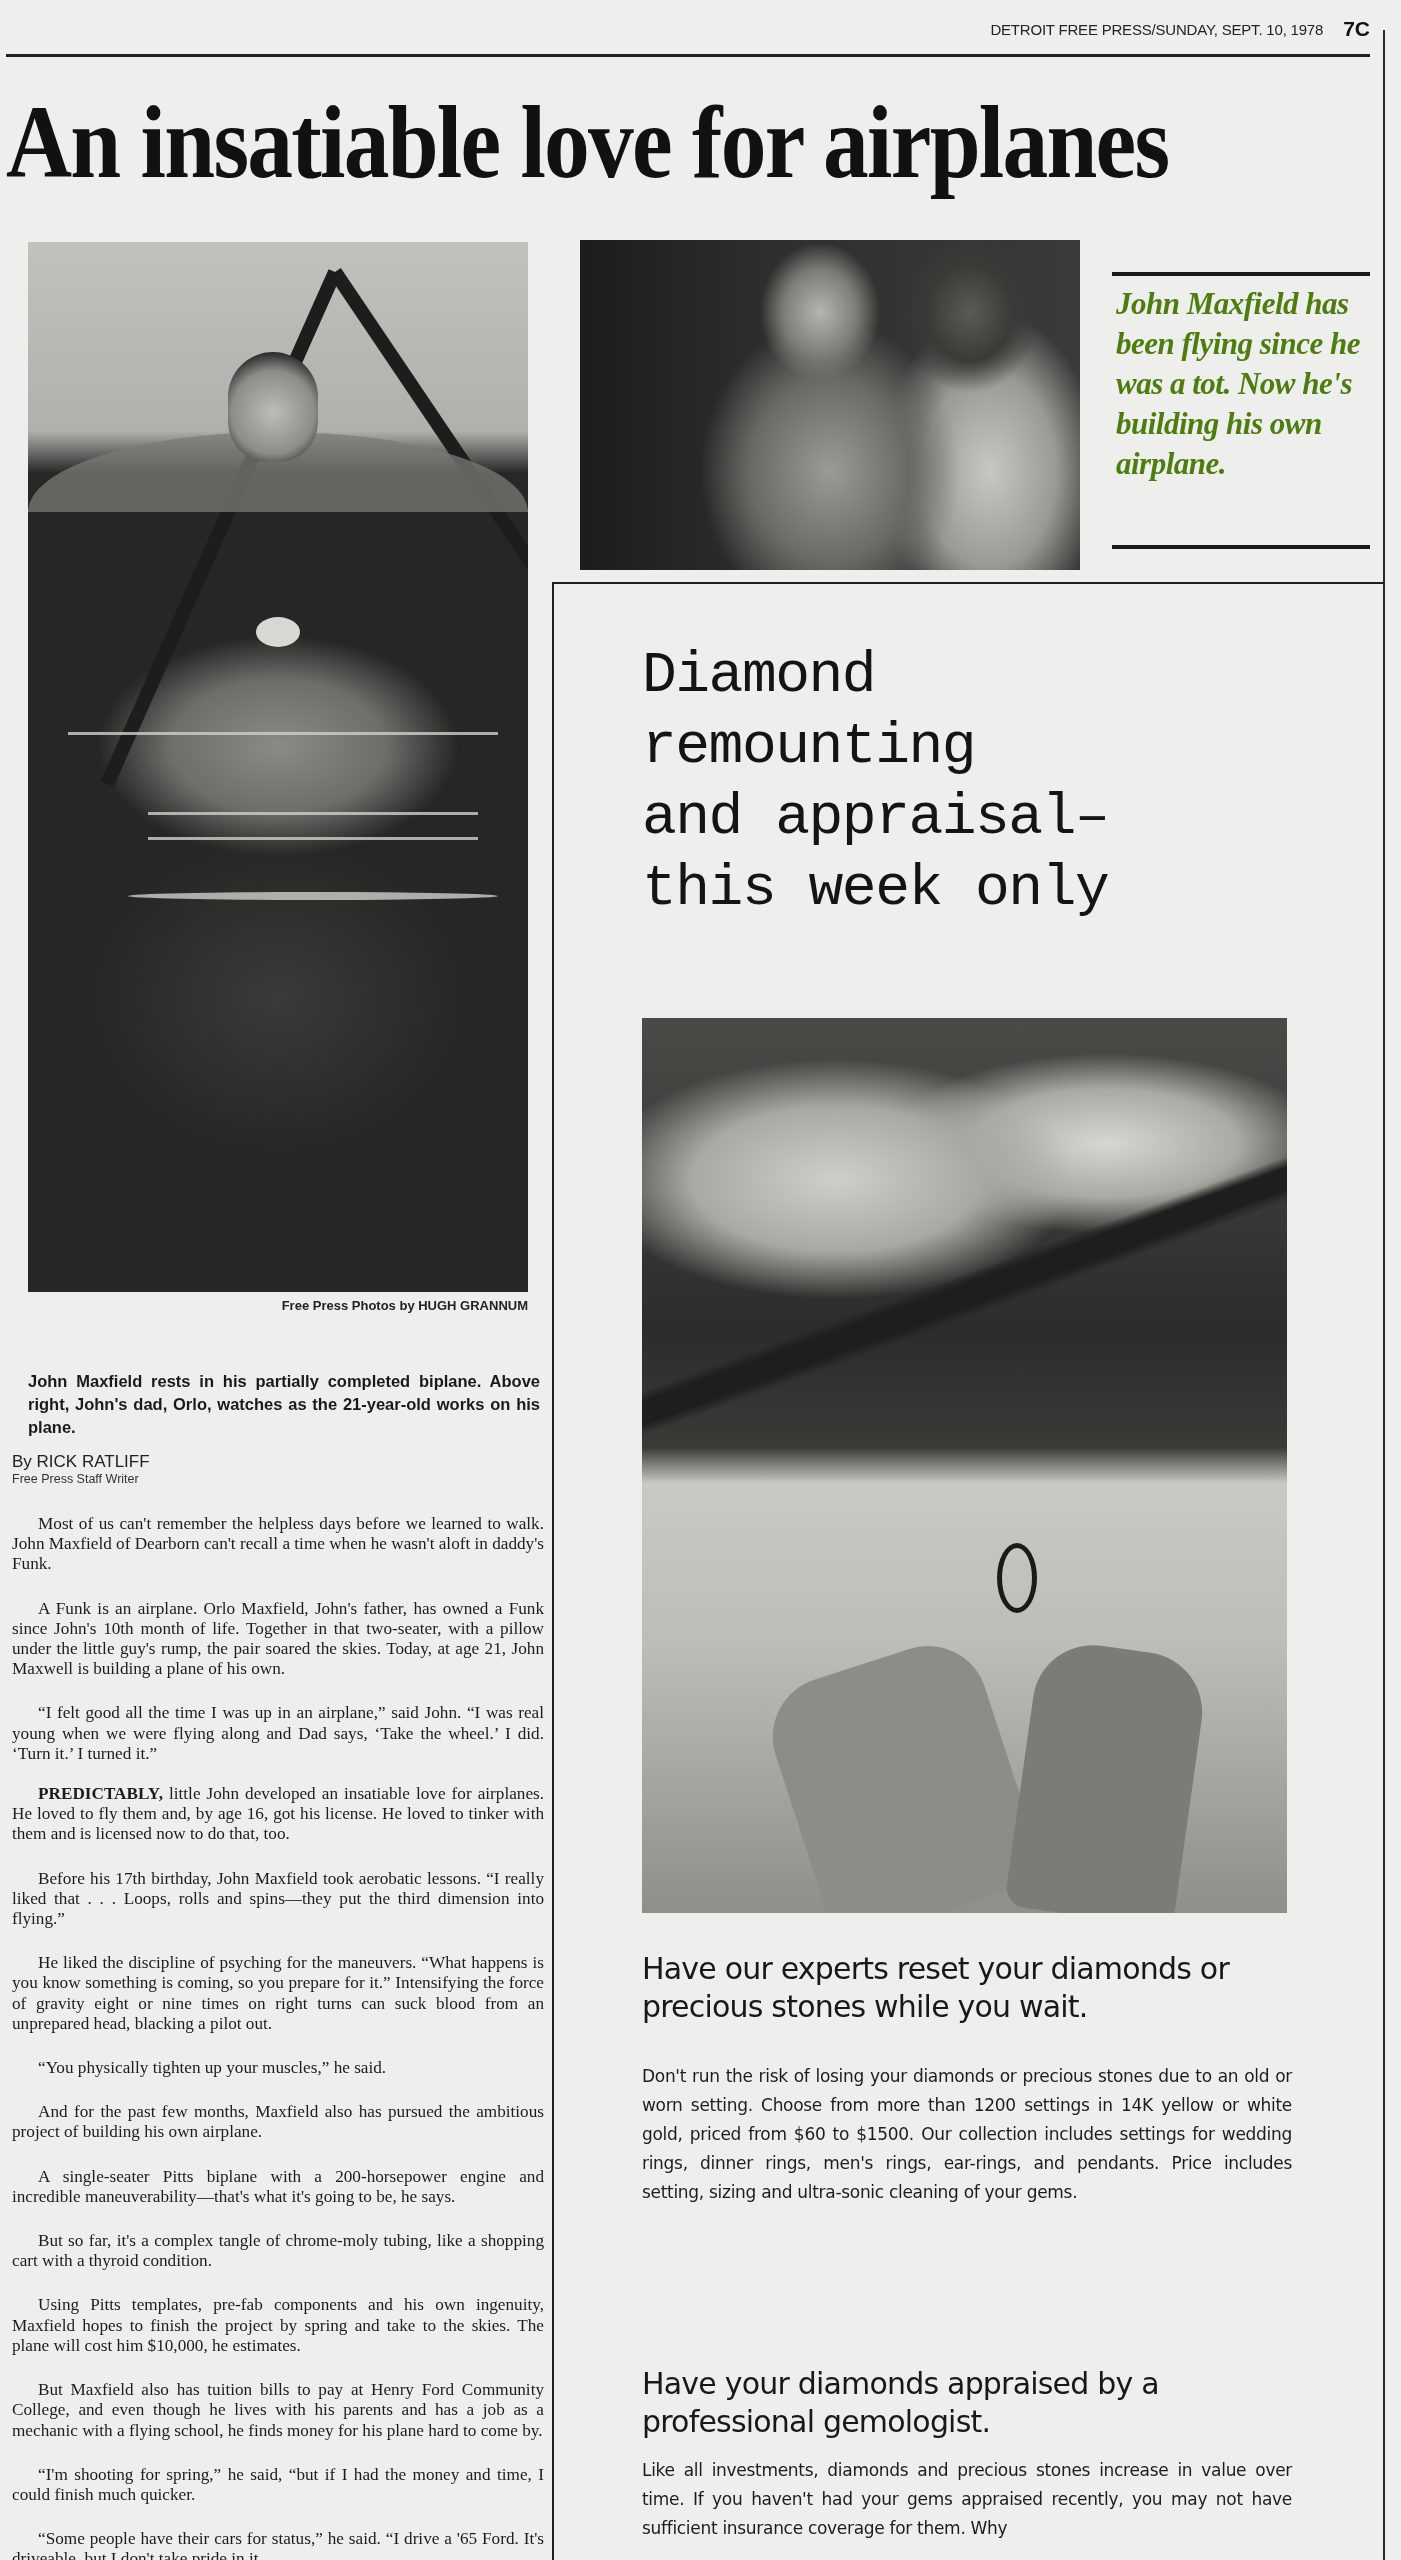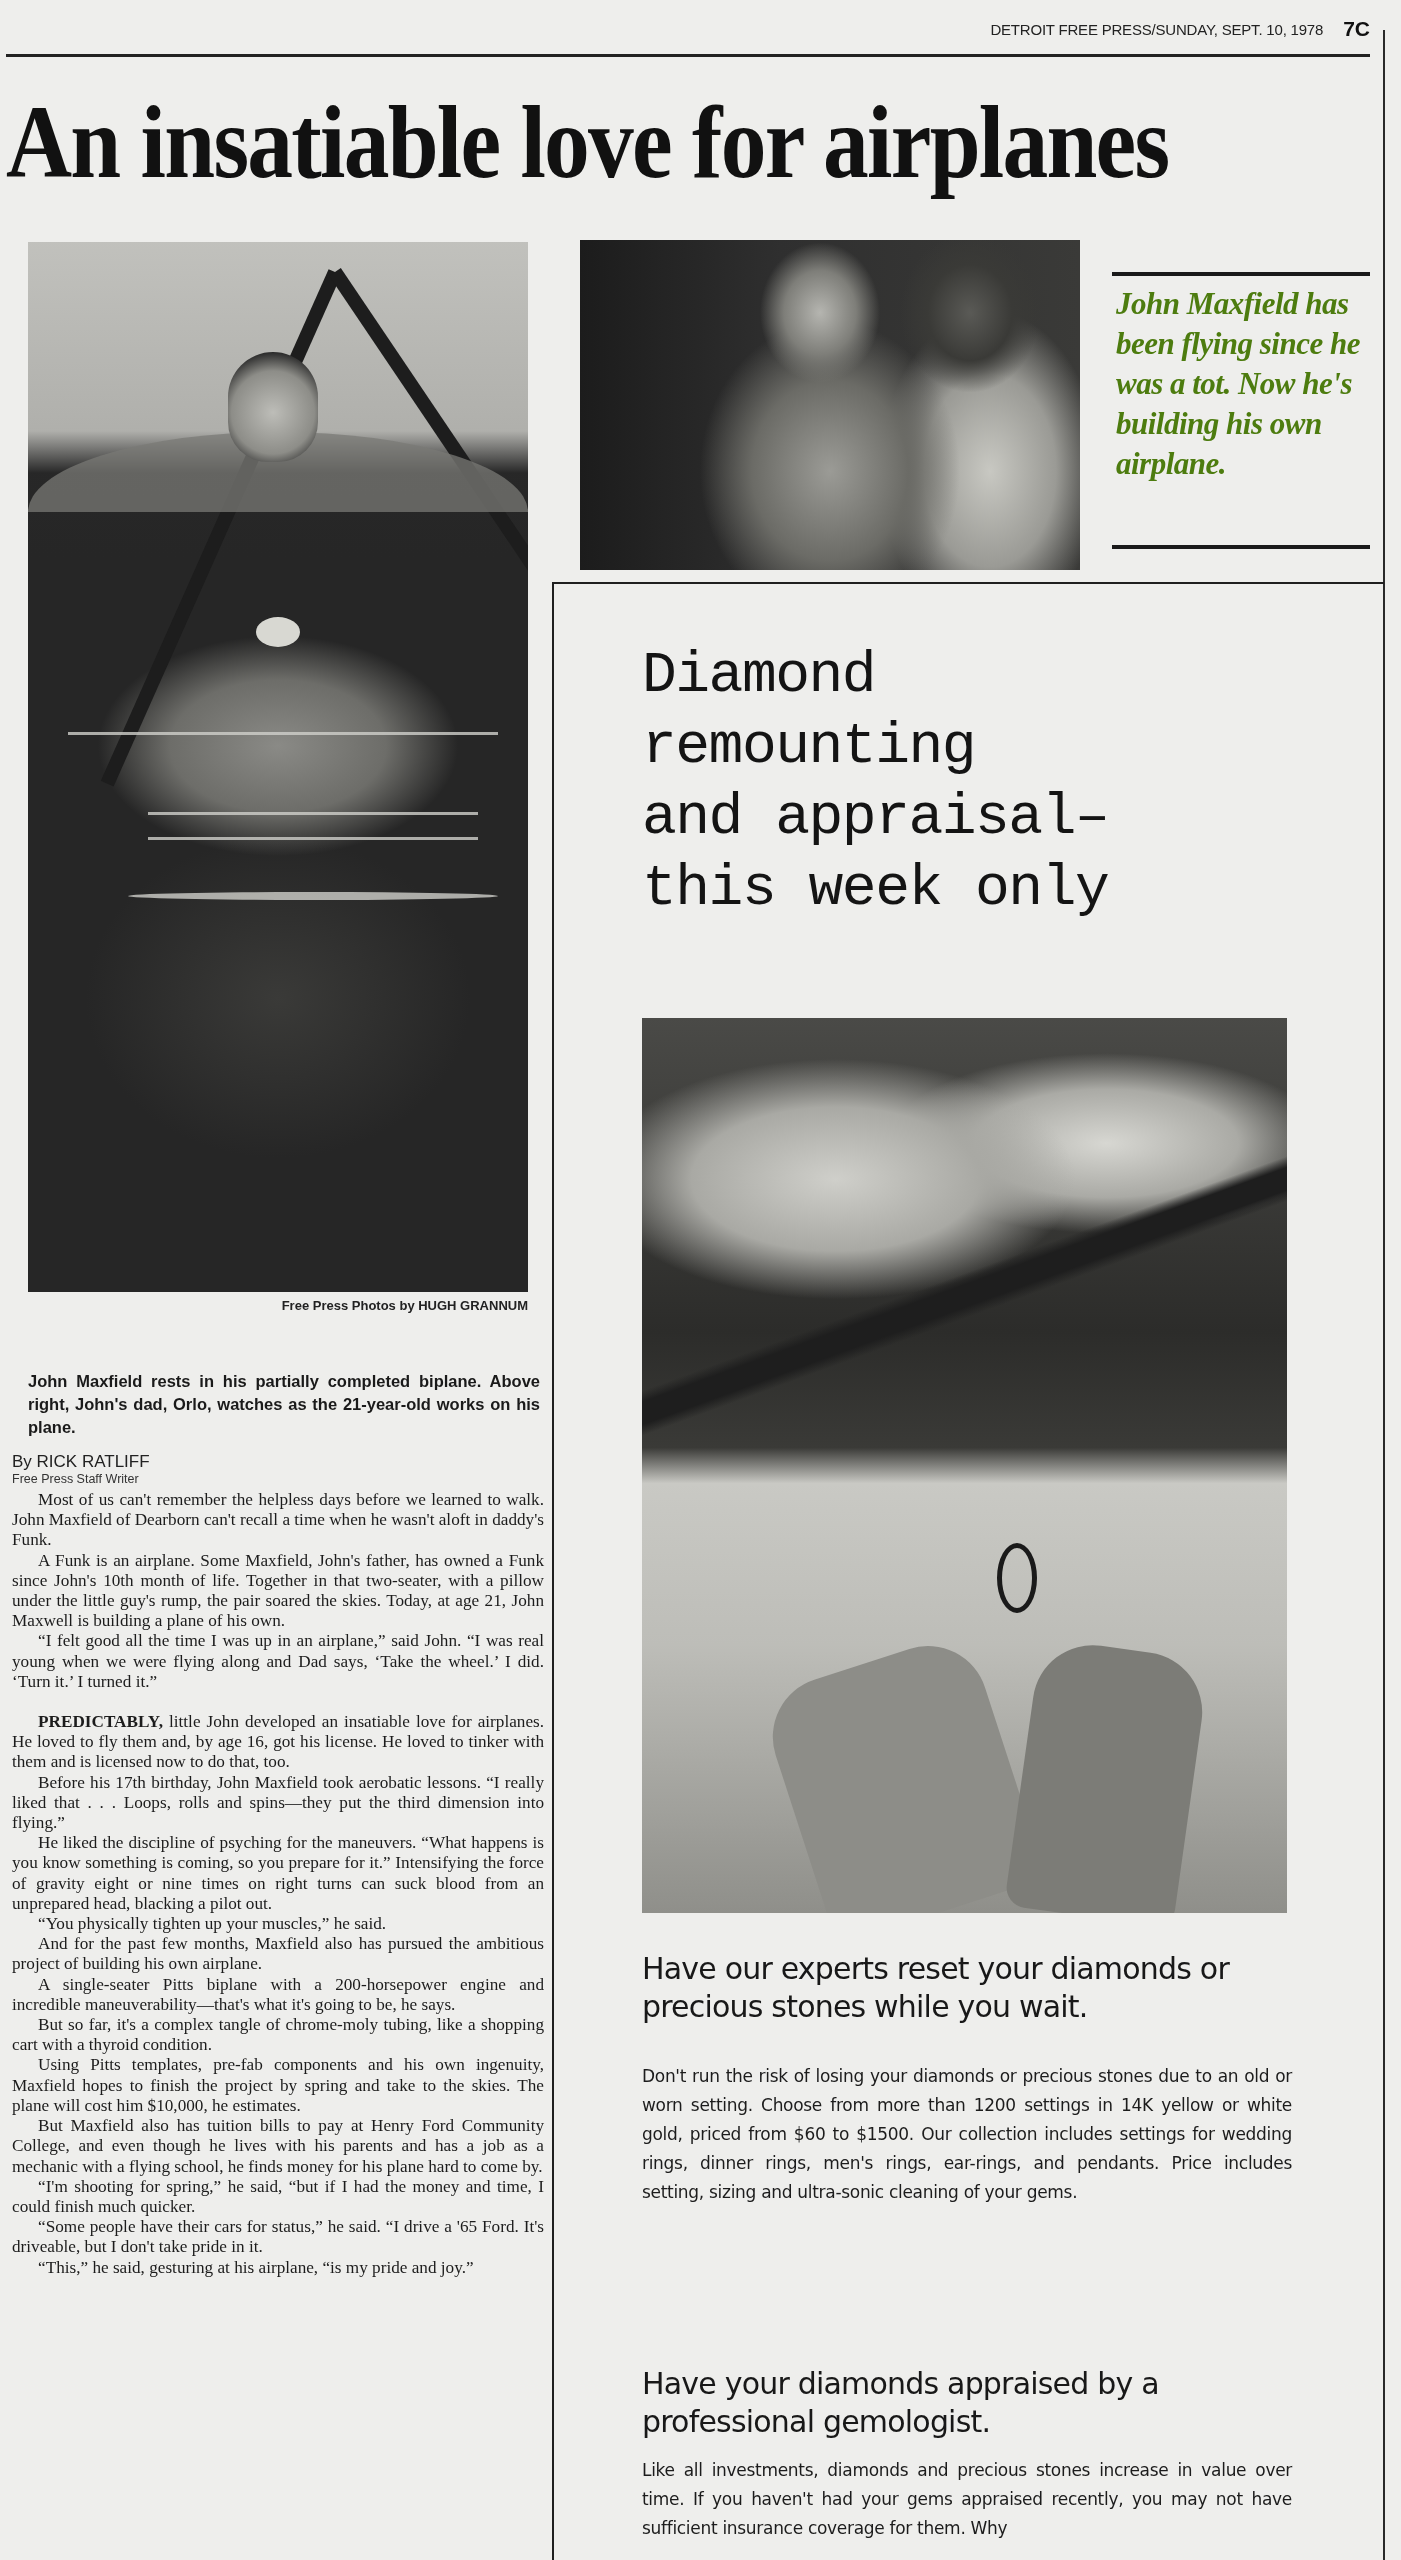--- a/index.html
+++ b/index.html
@@ -55,21 +55,21 @@
                font-family: "Liberation Serif", serif; font-style: italic; font-weight: bold;
                font-size: 31px; line-height: 40px; color: #4d7c0f; letter-spacing: -0.5px; }
 
   
   .byline { position: absolute; left: 12px; top: 1452px; font-family: "Liberation Sans", sans-serif; font-size: 17px; color: #222; }
   .byline-title { position: absolute; left: 12px; top: 1472px; font-family: "Liberation Sans", sans-serif; font-size: 12.5px; color: #333; }
 
   
   .article { position: absolute; left: 12px; top: 1490px; width: 532px;
              font-family: "Liberation Serif", serif; font-size: 17.2px; line-height: 20.2px; color: #1c1c1c; }
-  .article p { text-indent: 26px; text-align: justify; }
+  .article p { text-indent: 26px; text-align: justify; margin-top: 24px; }
   .article p.gap { margin-top: 20px; }
   .article .lead-in { font-weight: bold; }
 
   
   .ad-box { position: absolute; left: 552px; top: 582px; width: 832px; height: 1990px;
             border-top: 2px solid #1f1f1f; border-left: 2px solid #1f1f1f; }
   .ad-headline { position: absolute; left: 642px; top: 640px; width: 600px;
                  font-family: Liberation Mono, monospace; font-size: 58px; line-height: 71px;
                  letter-spacing: -1.5px; color: #141414; font-weight: normal; }
   .ad-photo { position: absolute; left: 642px; top: 1018px; width: 645px; height: 895px;
@@ -122,21 +122,21 @@
 <div class="pq-rule bottom"></div>
 
 <div class="photo-credit">Free Press Photos by HUGH GRANNUM</div>
 <div class="cutline">John Maxfield rests in his partially completed biplane. Above right, John's dad, Orlo, watches as the 21-year-old works on his plane.</div>
 
 <div class="byline">By RICK RATLIFF</div>
 <div class="byline-title">Free Press Staff Writer</div>
 
 <div class="article">
   <p><span class="lead-in"></span><span>Most of us can't remember the helpless days before we learned to walk. John Maxfield of Dearborn can't recall a time when he wasn't aloft in daddy's Funk.</span></p>
-  <p><span class="lead-in"></span><span>A Funk is an airplane. Some Maxfield, John's father, has owned a Funk since John's 10th month of life. Together in that two-seater, with a pillow under the little guy's rump, the pair soared the skies. Today, at age 21, John Maxwell is building a plane of his own.</span></p>
+  <p><span class="lead-in"></span><span>A Funk is an airplane. Orlo Maxfield, John's father, has owned a Funk since John's 10th month of life. Together in that two-seater, with a pillow under the little guy's rump, the pair soared the skies. Today, at age 21, John Maxwell is building a plane of his own.</span></p>
   <p><span class="lead-in"></span><span>“I felt good all the time I was up in an airplane,” said John. “I was real young when we were flying along and Dad says, ‘Take the wheel.’ I did. ‘Turn it.’ I turned it.”</span></p>
   <p class="gap"><span class="lead-in">PREDICTABLY,</span><span> little John developed an insatiable love for airplanes. He loved to fly them and, by age 16, got his license. He loved to tinker with them and is licensed now to do that, too.</span></p>
   <p><span class="lead-in"></span><span>Before his 17th birthday, John Maxfield took aerobatic lessons. “I really liked that . . . Loops, rolls and spins—they put the third dimension into flying.”</span></p>
   <p><span class="lead-in"></span><span>He liked the discipline of psyching for the maneuvers. “What happens is you know something is coming, so you prepare for it.” Intensifying the force of gravity eight or nine times on right turns can suck blood from an unprepared head, blacking a pilot out.</span></p>
   <p><span class="lead-in"></span><span>“You physically tighten up your muscles,” he said.</span></p>
   <p><span class="lead-in"></span><span>And for the past few months, Maxfield also has pursued the ambitious project of building his own airplane.</span></p>
   <p><span class="lead-in"></span><span>A single-seater Pitts biplane with a 200-horsepower engine and incredible maneuverability—that's what it's going to be, he says.</span></p>
   <p><span class="lead-in"></span><span>But so far, it's a complex tangle of chrome-moly tubing, like a shopping cart with a thyroid condition.</span></p>
   <p><span class="lead-in"></span><span>Using Pitts templates, pre-fab components and his own ingenuity, Maxfield hopes to finish the project by spring and take to the skies. The plane will cost him $10,000, he estimates.</span></p>
   <p><span class="lead-in"></span><span>But Maxfield also has tuition bills to pay at Henry Ford Community College, and even though he lives with his parents and has a job as a mechanic with a flying school, he finds money for his plane hard to come by.</span></p>

